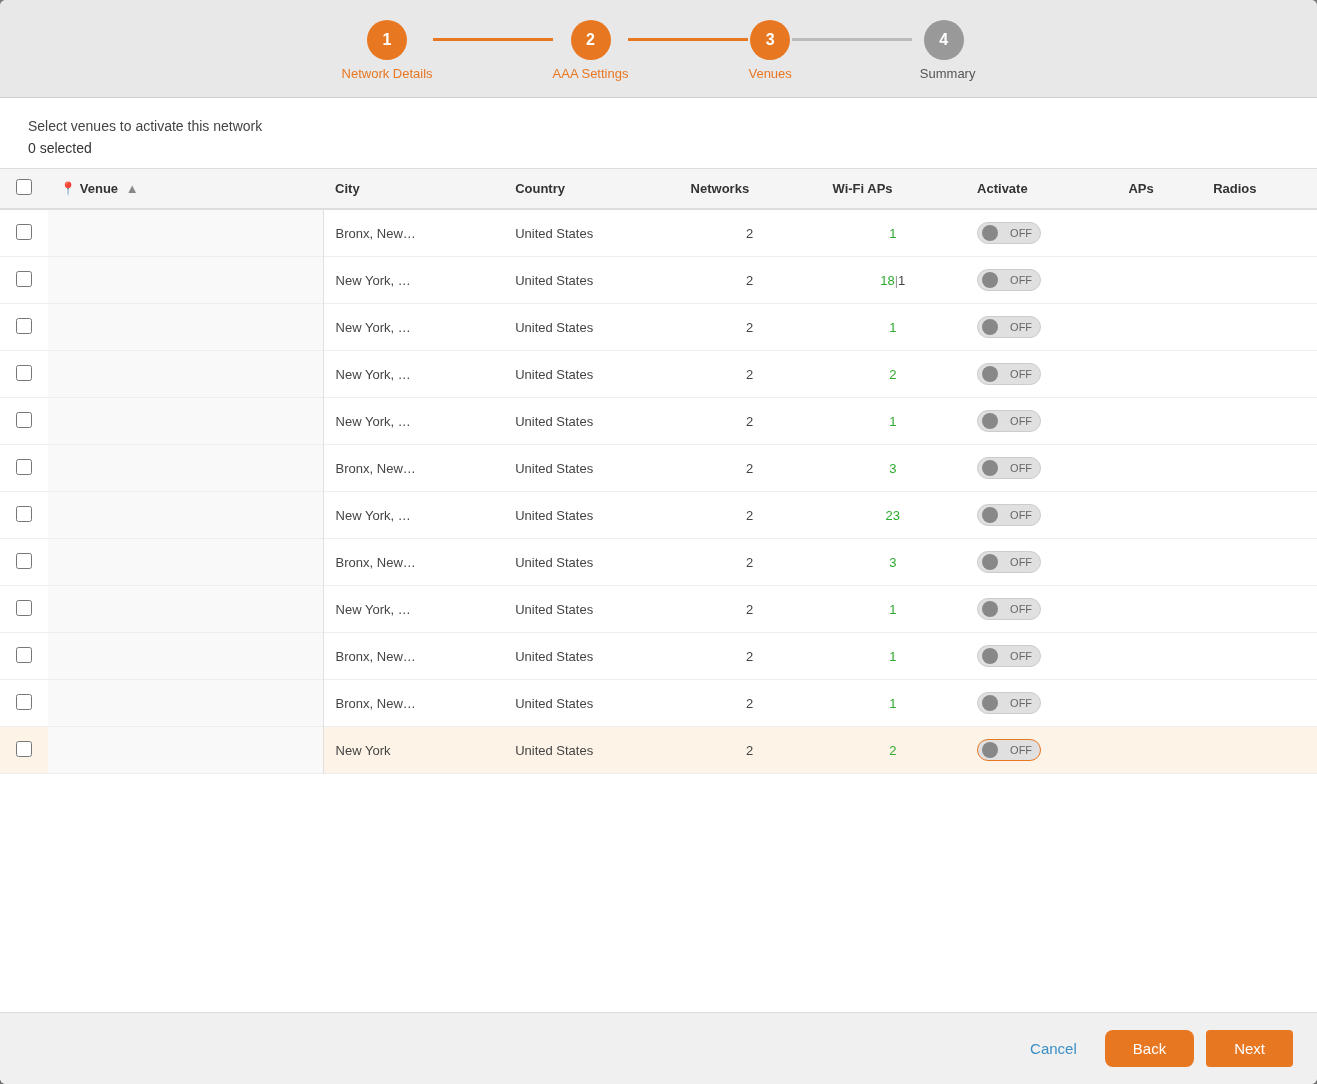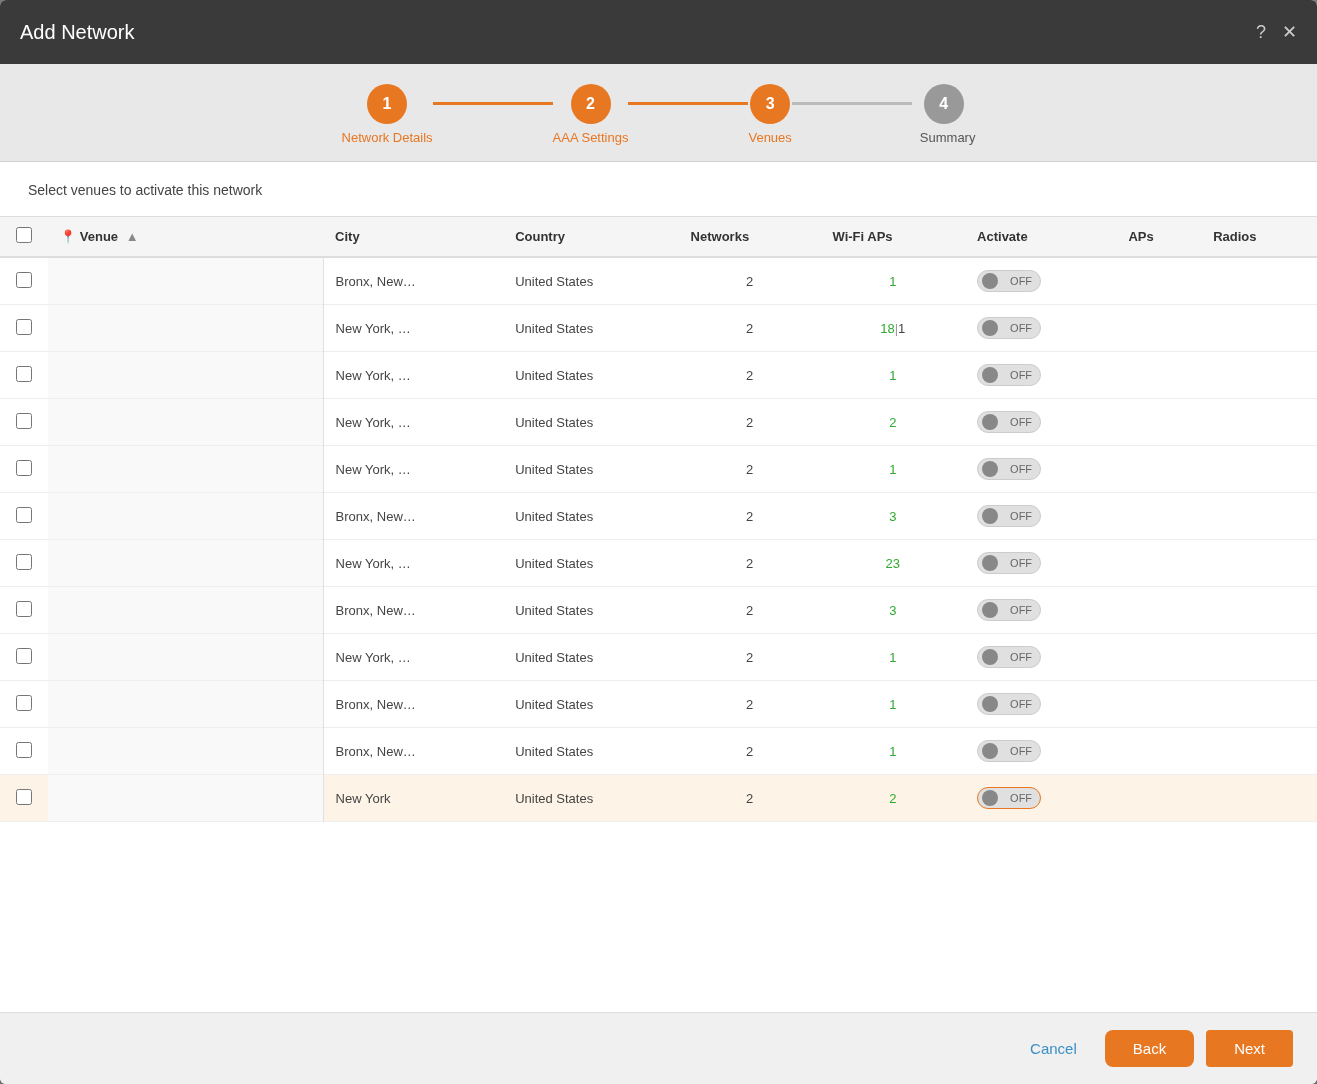--- a/index.html
+++ b/index.html
@@ -237,27 +237,20 @@
       display: inline-block;
       margin-left: 4px;
       color: #888;
     }
   </style>
 </head>
 <body>
 
 <div class="modal">
 
-  <div class="modal-header">
-    <span class="modal-header-title">Add Network</span>
-    <div class="modal-header-actions">
-      <span class="header-icon">?</span>
-      <span class="header-icon">✕</span>
-    </div>
-  </div>
 
   <div class="progress-bar-section">
     <div class="stepper">
 
       <div class="step">
         <div class="step-circle active">1</div>
         <span class="step-label active">Network Details</span>
       </div>
       <div class="step-connector active"></div>
 
@@ -276,20 +269,21 @@
       <div class="step">
         <div class="step-circle inactive">4</div>
         <span class="step-label inactive">Summary</span>
       </div>
     </div>
   </div>
 
   <div class="modal-body">
     <div class="body-top">
       <div class="instruction-text">Select venues to activate this network</div>
+      <div class="selected-count">0 selected</div>
     </div>
 
     <div class="table-container">
       <table>
         <thead>
           <tr>
             <th class="checkbox-col">
               <input type="checkbox" class="checkbox-input" style="">
             </th>
             <th class="venue-col">

